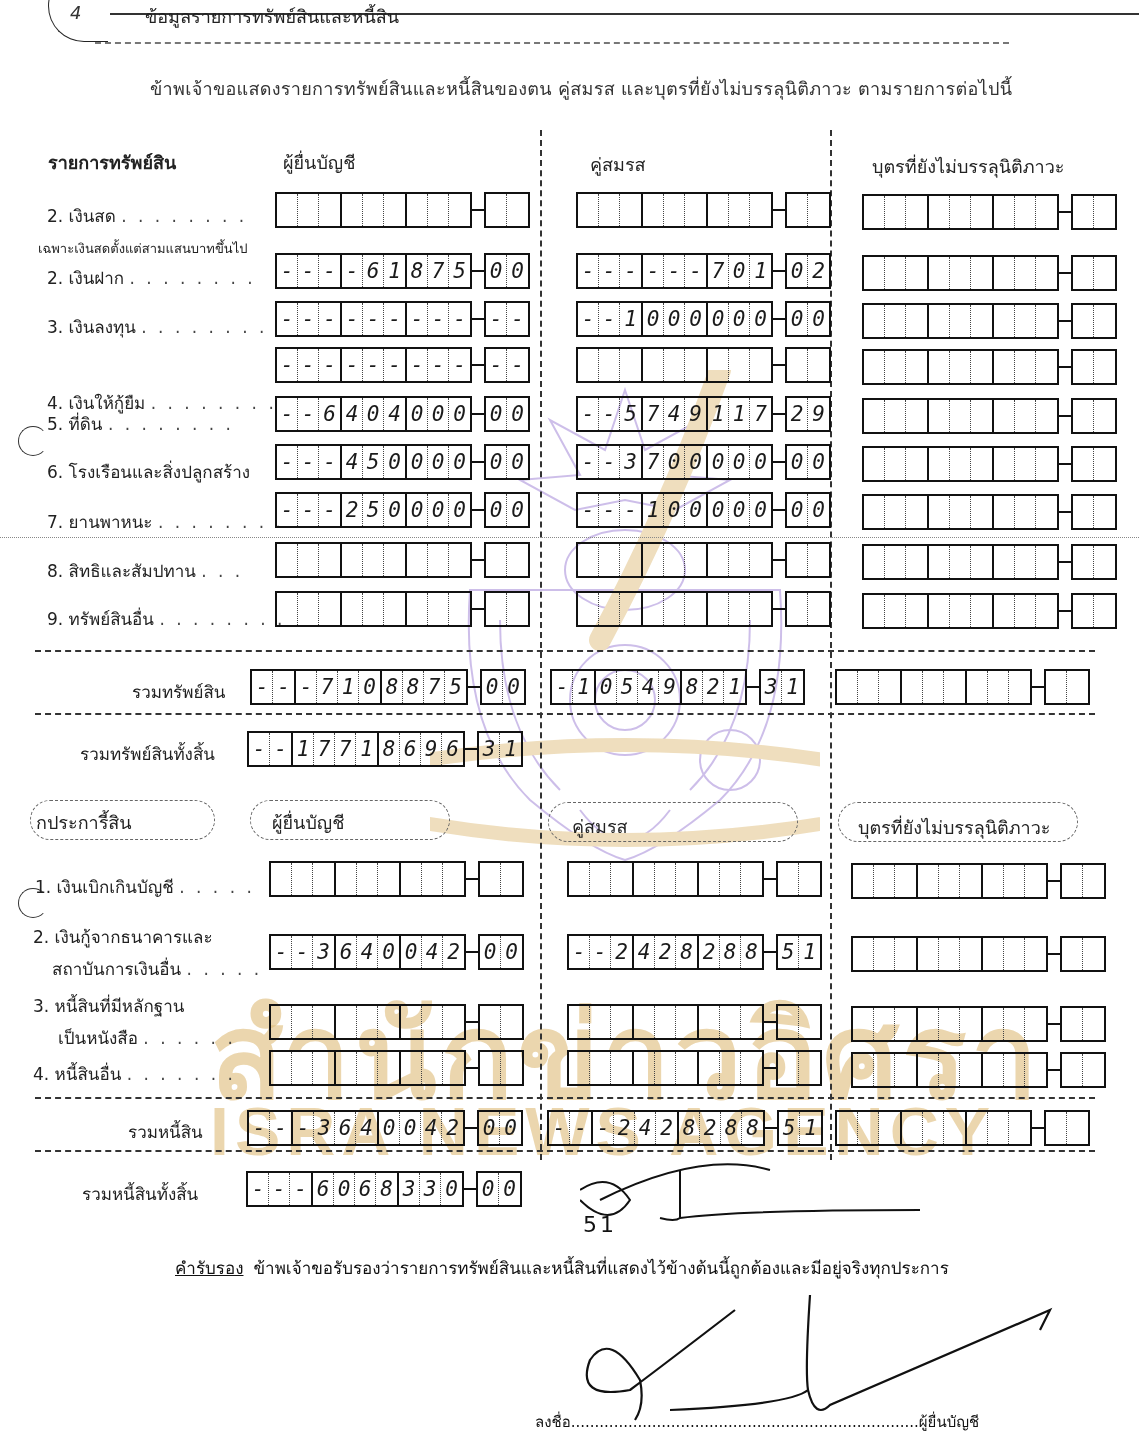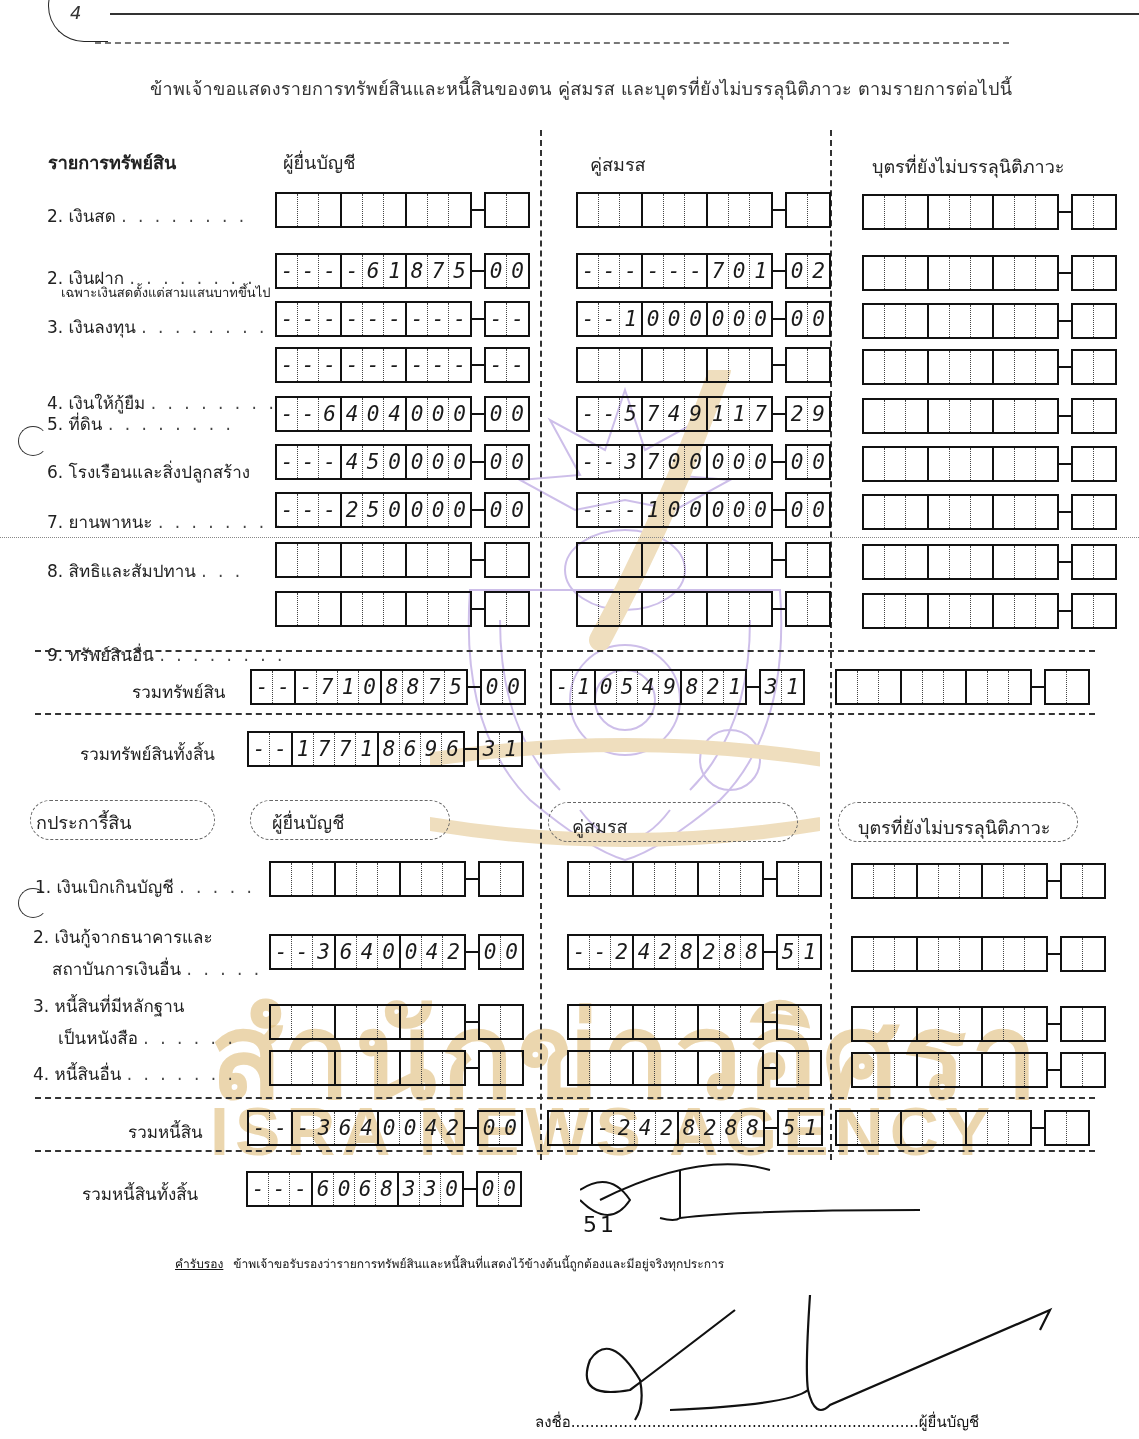--- a/index.html
+++ b/index.html
@@ -35,21 +35,21 @@
   .thin-h { position: absolute; border-top: 1px dotted #888; }
 
   .pill { position: absolute; height: 40px; border: 1.5px dashed #666; border-radius: 20px; }
 
   .circle-mark { position: absolute; width: 30px; height: 30px; border: 1.5px solid #333; border-radius: 50%; border-right-color: transparent; }
 
   .watermark-th { position: absolute; left: 210px; top: 960px; font-size: 120px; font-weight: bold; color: rgba(222,186,120,0.6); letter-spacing: 4px; white-space: nowrap; font-family: "Liberation Sans", sans-serif; }
   .watermark-en { position: absolute; left: 210px; top: 1092px; font-size: 68px; font-weight: bold; color: rgba(222,186,120,0.6); letter-spacing: 6px; white-space: nowrap; font-family: "Liberation Sans", sans-serif; }
   .emblem { position: absolute; left: 430px; top: 370px; width: 390px; height: 520px; opacity: 0.55; }
 
-  .cert { position: absolute; left: 175px; top: 1254px; font-size: 12px; color: #111; white-space: nowrap; }
+  .cert { position: absolute; left: 175px; top: 1254px; font-size: 17px; color: #111; white-space: nowrap; }
   .cert .lead { text-decoration: underline; margin-right: 10px; }
   .sign-line { position: absolute; left: 535px; top: 1410px; font-size: 15px; color: #111; white-space: nowrap; }
   .correction { position: absolute; left: 583px; top: 1212px; font-size: 22px; color: #111; letter-spacing: 3px; }
 </style>
 </head>
 <body>
 
 <svg class="emblem" viewBox="0 0 390 520">
   <g fill="none" stroke="#a58ad8" stroke-width="2">
     <path d="M195 20 L215 80 L270 50 L240 105 L300 110 L245 140 L195 130 L145 140 L90 110 L150 105 L120 50 L175 80 Z"></path>
@@ -66,43 +66,44 @@
     <path d="M-150 420 Q195 330 540 420 Q195 520 -150 420" stroke-width="14"></path>
   </g>
 </svg>
 <div class="watermark-th">สำนักข่าวอิศรา</div>
 <div class="watermark-en">ISRA NEWS AGENCY</div>
 
 <div class="section-head">
   <div class="bracket"></div>
   <div class="rule1"></div>
   <span class="num">4</span>
+  <span class="title">ข้อมูลรายการทรัพย์สินและหนี้สิน</span>
   <div class="rule2"></div>
 </div>
 <div class="intro">ข้าพเจ้าขอแสดงรายการทรัพย์สินและหนี้สินของตน  คู่สมรส  และบุตรที่ยังไม่บรรลุนิติภาวะ  ตามรายการต่อไปนี้</div>
 
 <div class="dash-v" style="left:540px; top:130px; height:1030px;"></div>
 <div class="dash-v" style="left:830px; top:130px; height:1030px;"></div>
 <div class="thin-h" style="left:0; top:537px; width:1139px;"></div>
 
 <div class="col-label" style="left:48px; top:148px;font-weight:bold;">รายการทรัพย์สิน</div>
 <div class="col-label" style="left:283px; top:148px;">ผู้ยื่นบัญชี</div>
 <div class="col-label" style="left:590px; top:150px;">คู่สมรส</div>
 <div class="col-label" style="left:872px; top:152px;">บุตรที่ยังไม่บรรลุนิติภาวะ</div>
 
 <div class="row-label" style="left:47px; top:202px;"><span>2. เงินสด</span> <span class="dots">. . . . . . . .</span></div>
-<div class="note" style="left:61px; top:238px;margin-top:44px;">เฉพาะเงินสดตั้งแต่สามแสนบาทขึ้นไป</div>
+<div class="note" style="left:38px; top:238px;">เฉพาะเงินสดตั้งแต่สามแสนบาทขึ้นไป</div>
 <div class="row-label" style="left:47px; top:264px;"><span>2. เงินฝาก</span> <span class="dots">. . . . . . . .</span></div>
 <div class="row-label" style="left:47px; top:313px;"><span>3. เงินลงทุน</span> <span class="dots">. . . . . . . .</span></div>
 <div class="row-label" style="left:47px; top:362px;margin-top:27px;"><span>4. เงินให้กู้ยืม</span> <span class="dots">. . . . . . . .</span></div>
 <div class="row-label" style="left:47px; top:410px;"><span>5. ที่ดิน</span> <span class="dots">. . . . . . . .</span></div>
 <div class="row-label" style="left:47px; top:458px;">6. โรงเรือนและสิ่งปลูกสร้าง</div>
 <div class="row-label" style="left:47px; top:508px;"><span>7. ยานพาหนะ</span> <span class="dots">. . . . . . . .</span></div>
 <div class="row-label" style="left:47px; top:557px;"><span>8. สิทธิและสัมปทาน</span> <span class="dots">. . .</span></div>
-<div class="row-label" style="left:47px; top:605px;margin-top:36px;"><span>9. ทรัพย์สินอื่น</span> <span class="dots">. . . . . . . .</span></div>
+<div class="row-label" style="left:47px; top:605px;"><span>9. ทรัพย์สินอื่น</span> <span class="dots">. . . . . . . .</span></div>
 
 <div class="circle-mark" style="left:18px; top:426px;"></div>
 <div class="circle-mark" style="left:18px; top:888px;"></div>
 
 <div id="fields">
     <div class="field" style="left: 275px; top: 192px;">
       <div class="main">
         <div class="grp">
           <div class="cell"></div>
           <div class="cell"></div>

